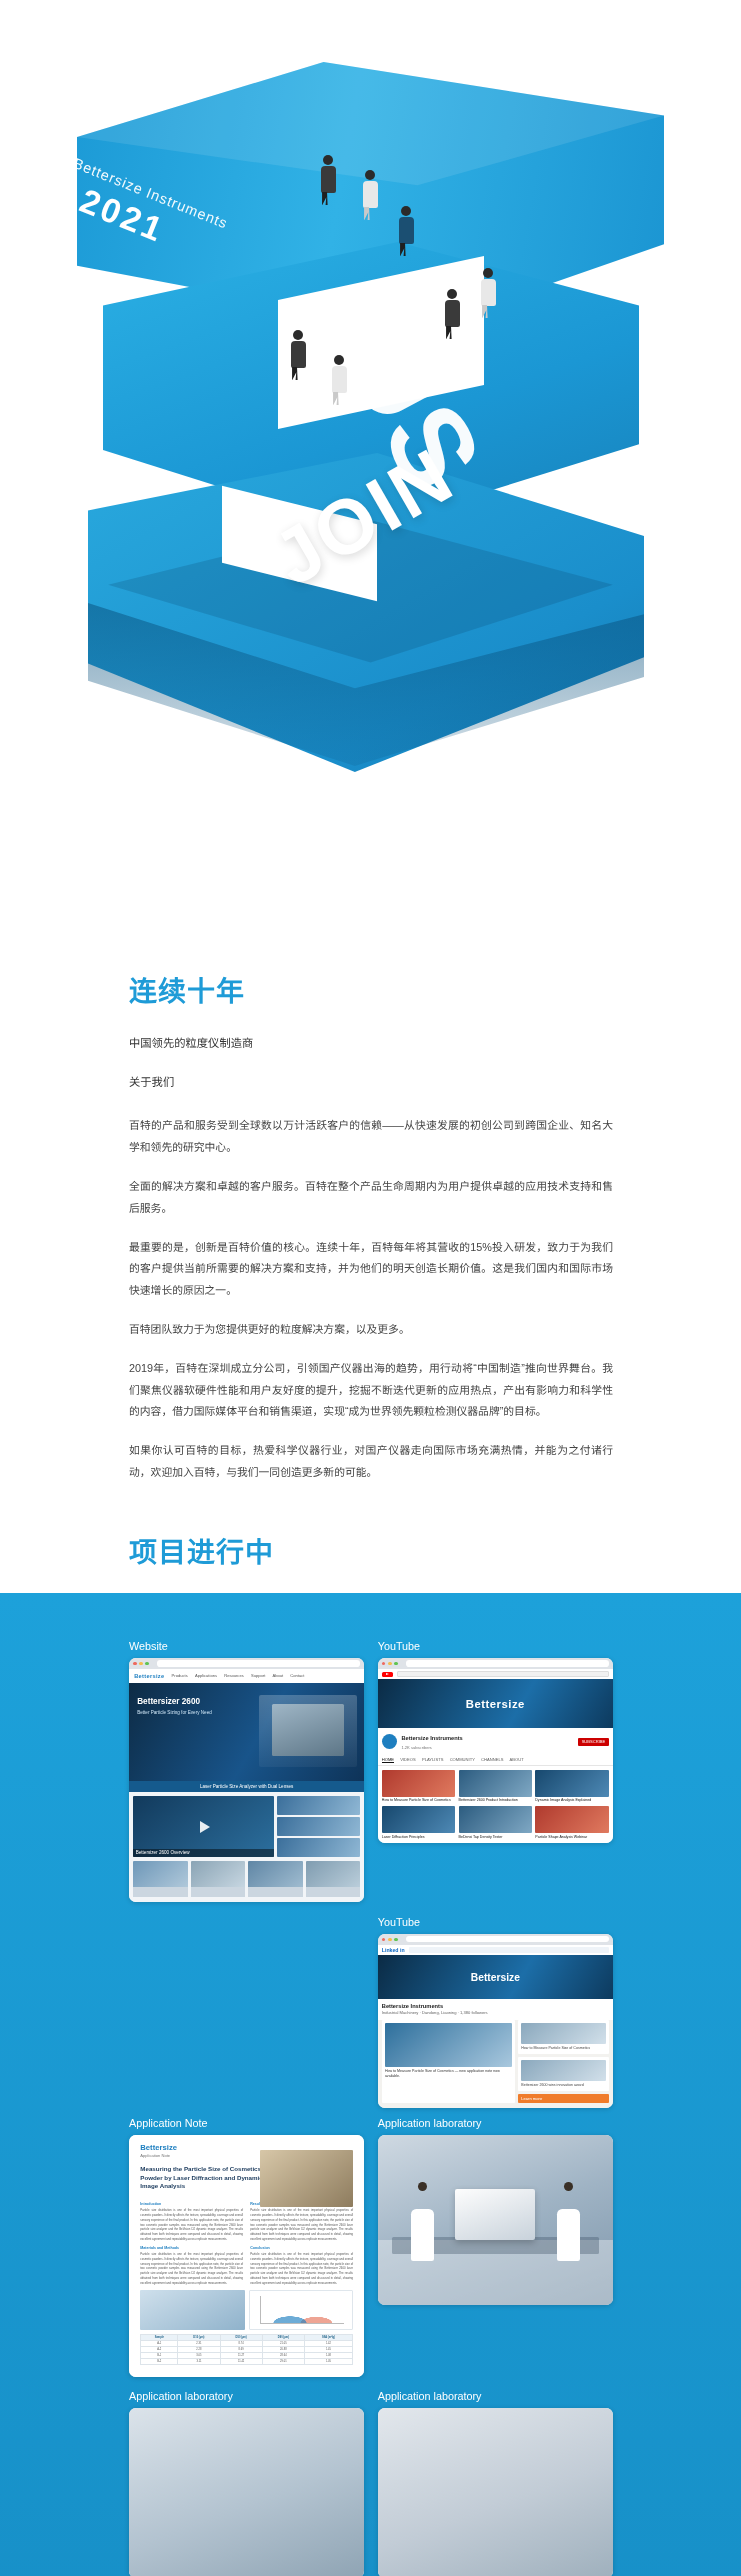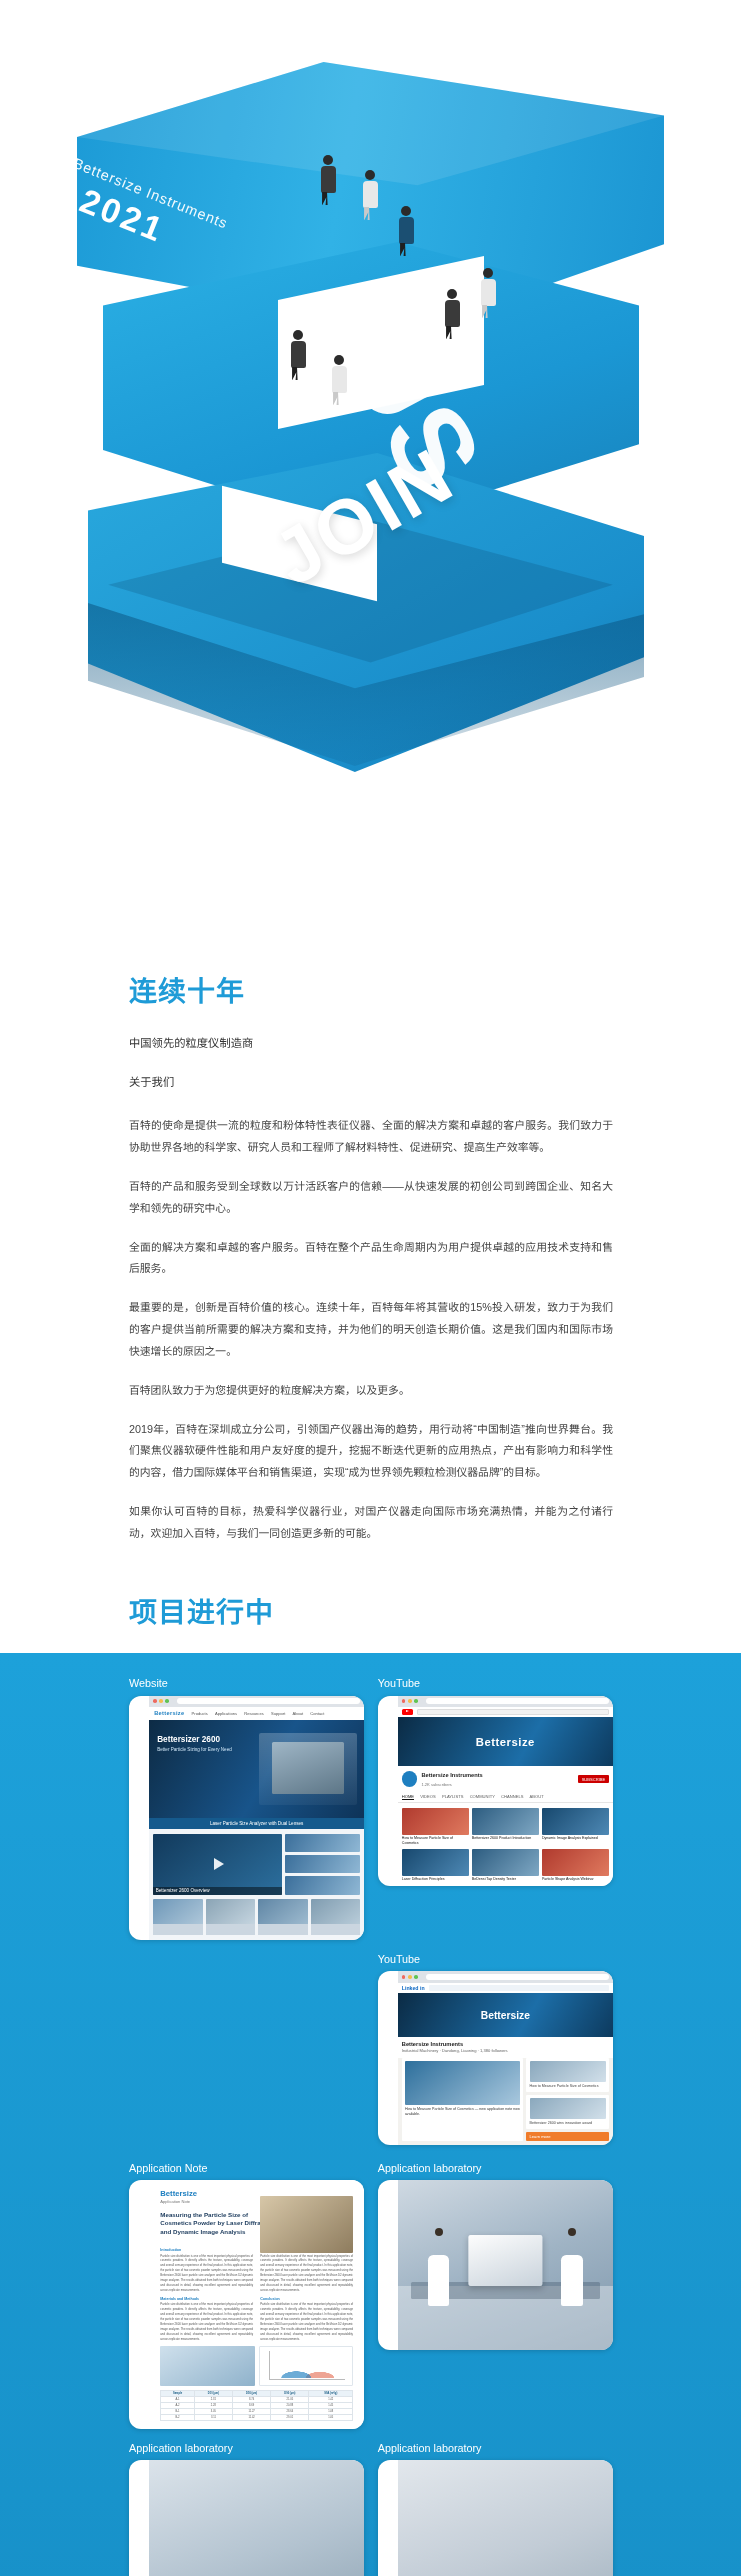--- a/index.html
+++ b/index.html
@@ -206,32 +206,32 @@
   .band {
     position: relative;
     width: 742px;
     background: linear-gradient(180deg, #1da1da 0%, #1790c8 100%);
     padding: 24px 129px 36px;
   }
   .grid2 {
     display: grid;
     grid-template-columns: 1fr 1fr;
     gap: 13.4px;
+    margin-top: 23px;
   }
   .cap {
     color: #ffffff;
     font-size: 10.8px;
     margin: 0 0 6.2px 0;
   }
   .card {
     background: #ffffff;
-    border-radius: 12px;
+    border-radius: 7px;
     overflow: hidden;
     box-shadow: 0 1px 5.2px rgba(0,0,0,.18);
-    padding-left: 20px;
   }
   
   .chrome {
     height: 11.3px;
     background: #dfe3e8;
     display: flex;
     align-items: center;
     padding: 0 4.1px;
     gap: 2.6px;
   }
@@ -487,21 +487,20 @@
         <div class="legs"></div>
     </div>
   </div>
 </div>
 
 <div class="section">
   <h1 class="sec-title">连续十年</h1>
   <p class="lead">中国领先的粒度仪制造商</p>
   <p class="sub-h">关于我们</p>
 
-  <p class="para">百特的使命是提供一流的粒度和粉体特性表征仪器、全面的解决方案和卓越的客户服务。我们致力于协助世界各地的科学家、研究人员和工程师了解材料特性、促进研究、提高生产效率等。</p>
   <p class="para">百特的产品和服务受到全球数以万计活跃客户的信赖——从快速发展的初创公司到跨国企业、知名大学和领先的研究中心。</p>
   <p class="para">全面的解决方案和卓越的客户服务。百特在整个产品生命周期内为用户提供卓越的应用技术支持和售后服务。</p>
   <p class="para">最重要的是，创新是百特价值的核心。连续十年，百特每年将其营收的15%投入研发，致力于为我们的客户提供当前所需要的解决方案和支持，并为他们的明天创造长期价值。这是我们国内和国际市场快速增长的原因之一。</p>
   <p class="para">百特团队致力于为您提供更好的粒度解决方案，以及更多。</p>
   <p class="para">2019年，百特在深圳成立分公司，引领国产仪器出海的趋势，用行动将“中国制造”推向世界舞台。我们聚焦仪器软硬件性能和用户友好度的提升，挖掘不断迭代更新的应用热点，产出有影响力和科学性的内容，借力国际媒体平台和销售渠道，实现“成为世界领先颗粒检测仪器品牌”的目标。</p>
   <p class="para">如果你认可百特的目标，热爱科学仪器行业，对国产仪器走向国际市场充满热情，并能为之付诸行动，欢迎加入百特，与我们一同创造更多新的可能。</p>
 </div>
 
 <h2 class="projects-title">项目进行中</h2>
 
@@ -651,21 +650,21 @@
               <div class="li-side-img"></div>
               <span>Bettersizer 2600 wins innovation award</span>
             </div>
             <div class="li-orange">Learn more</div>
           </div>
         </div>
       </div>
     </div>
   </div>
 
-  <div class="grid2" style="margin-top:17px;">
+  <div class="grid2" style="margin-top:9px;">
 
     <div>
       <div class="cap">Application Note</div>
       <div class="card">
         <div class="doc" style="position:relative;">
           <div class="doc-head">
             <div>
               <div class="doc-logo">Bettersize</div>
               <div class="doc-tag">Application Note</div>
             </div>

